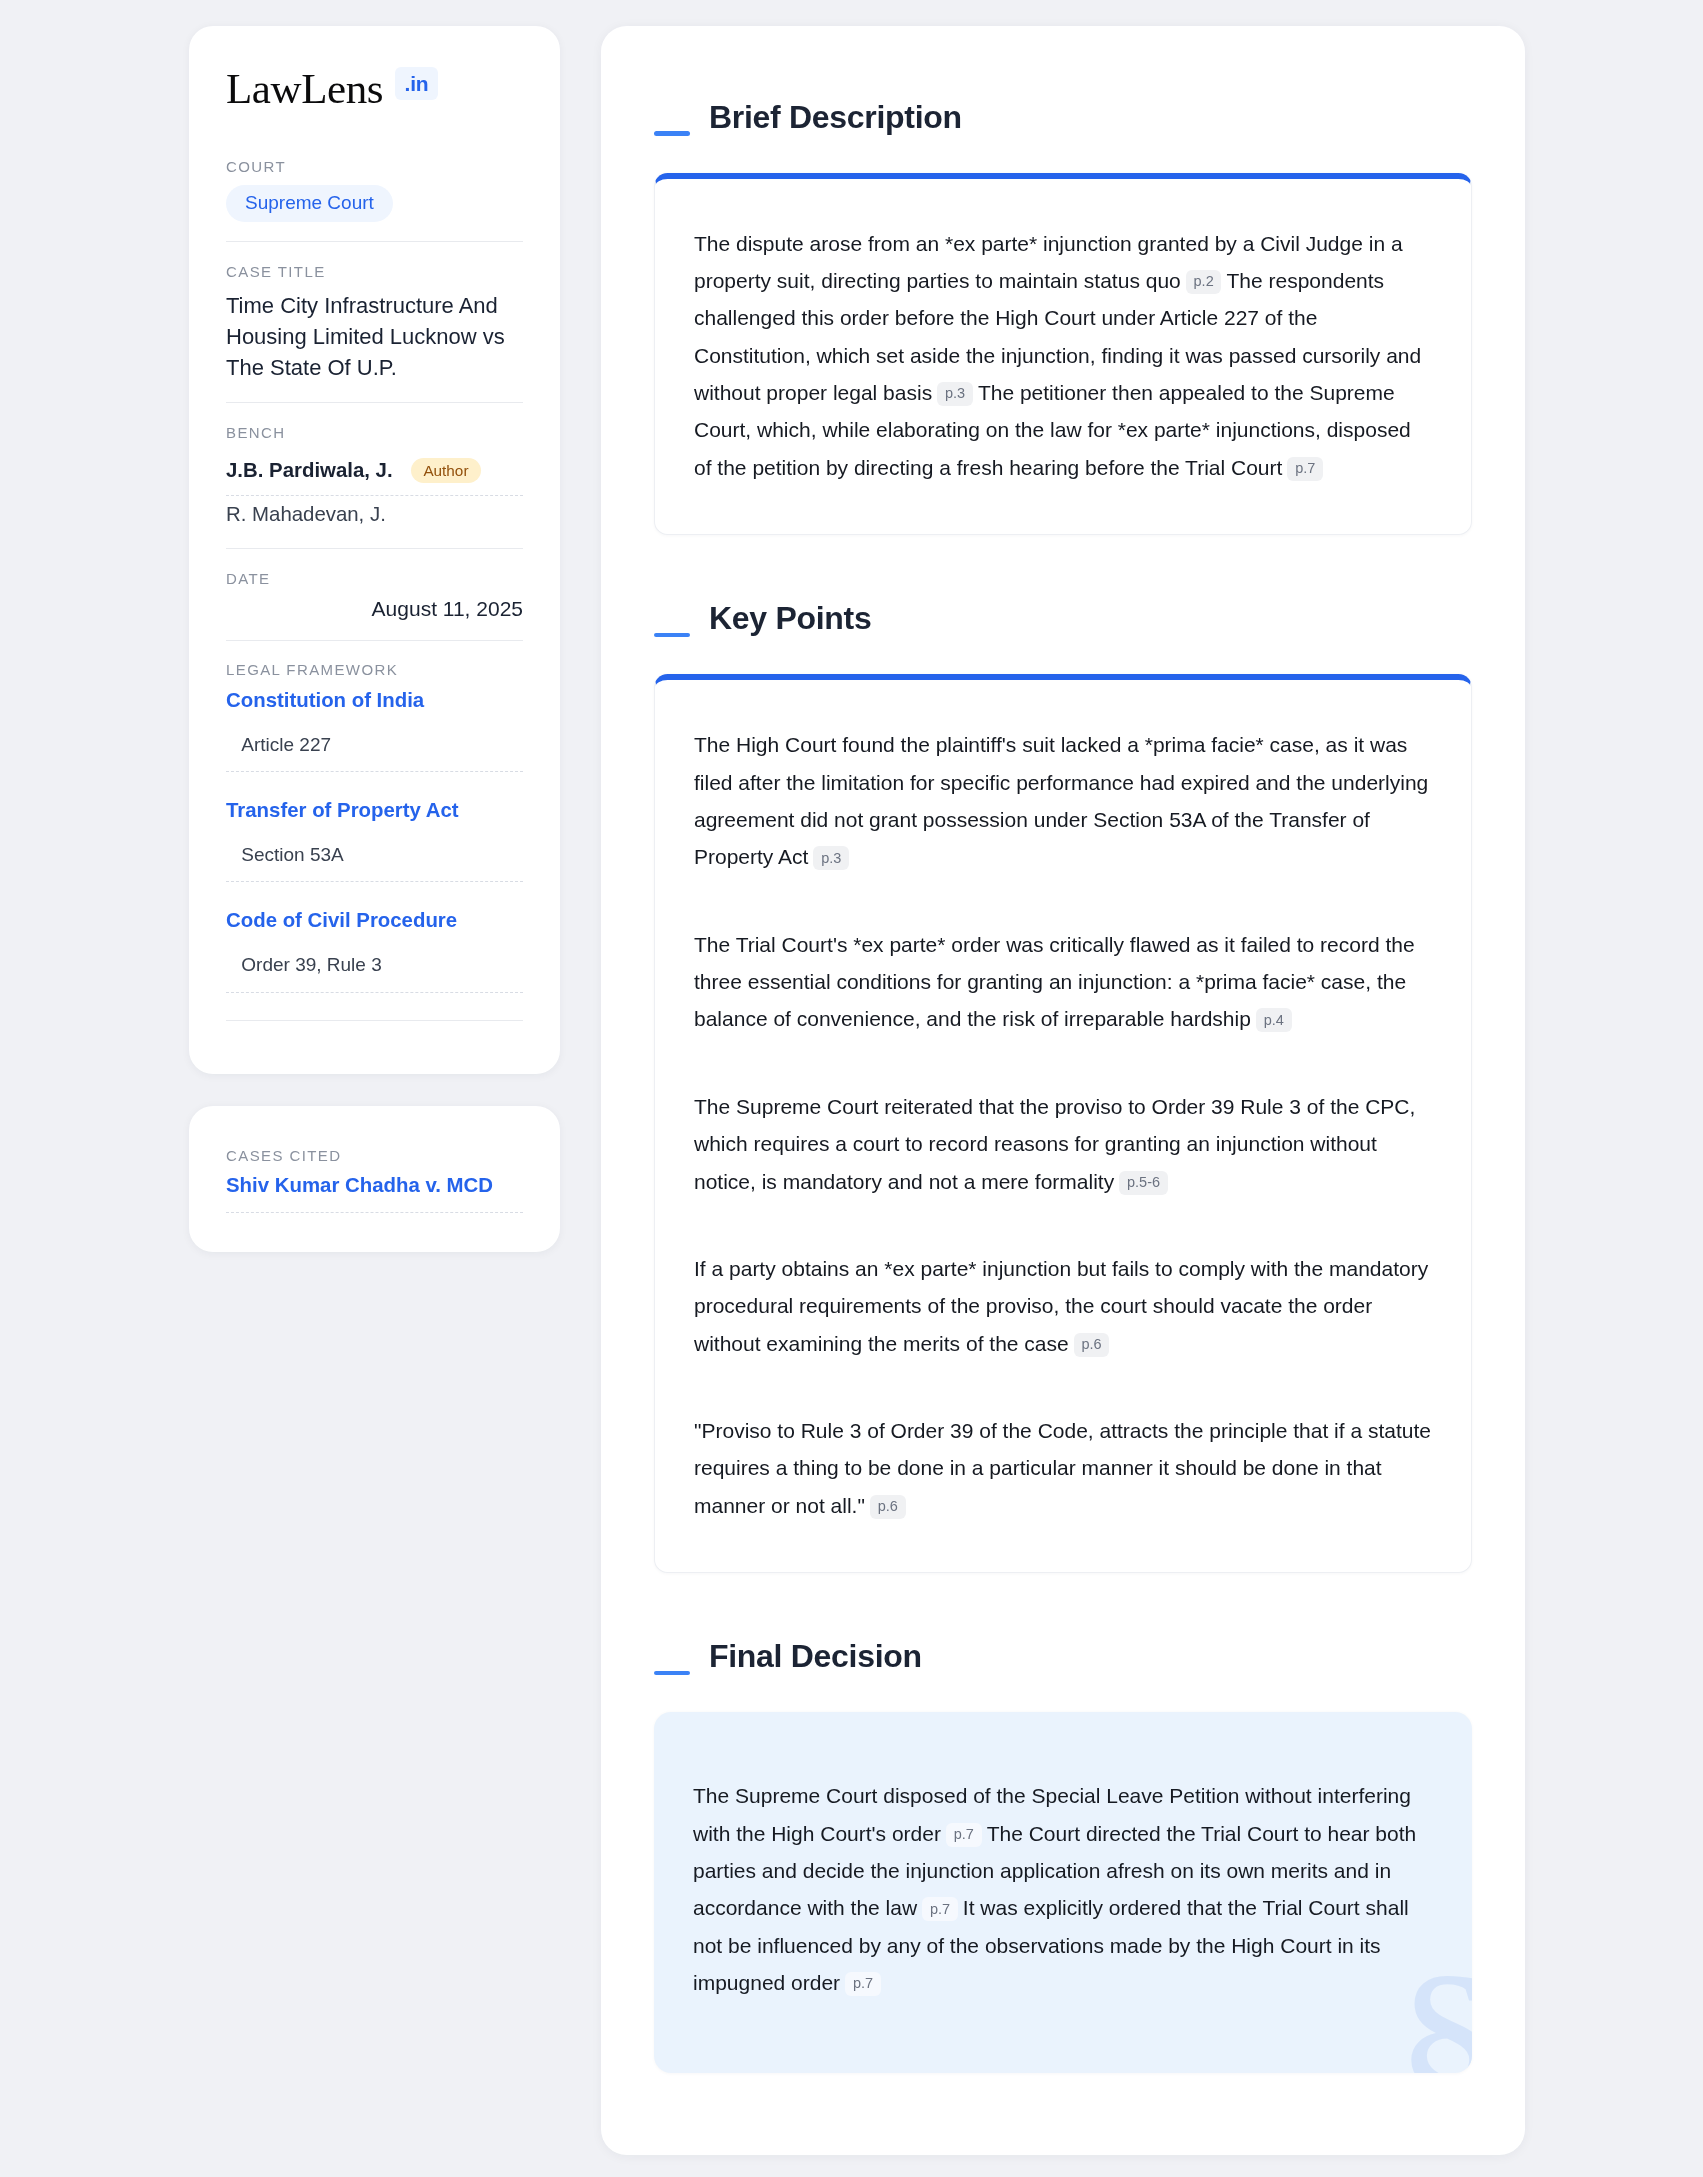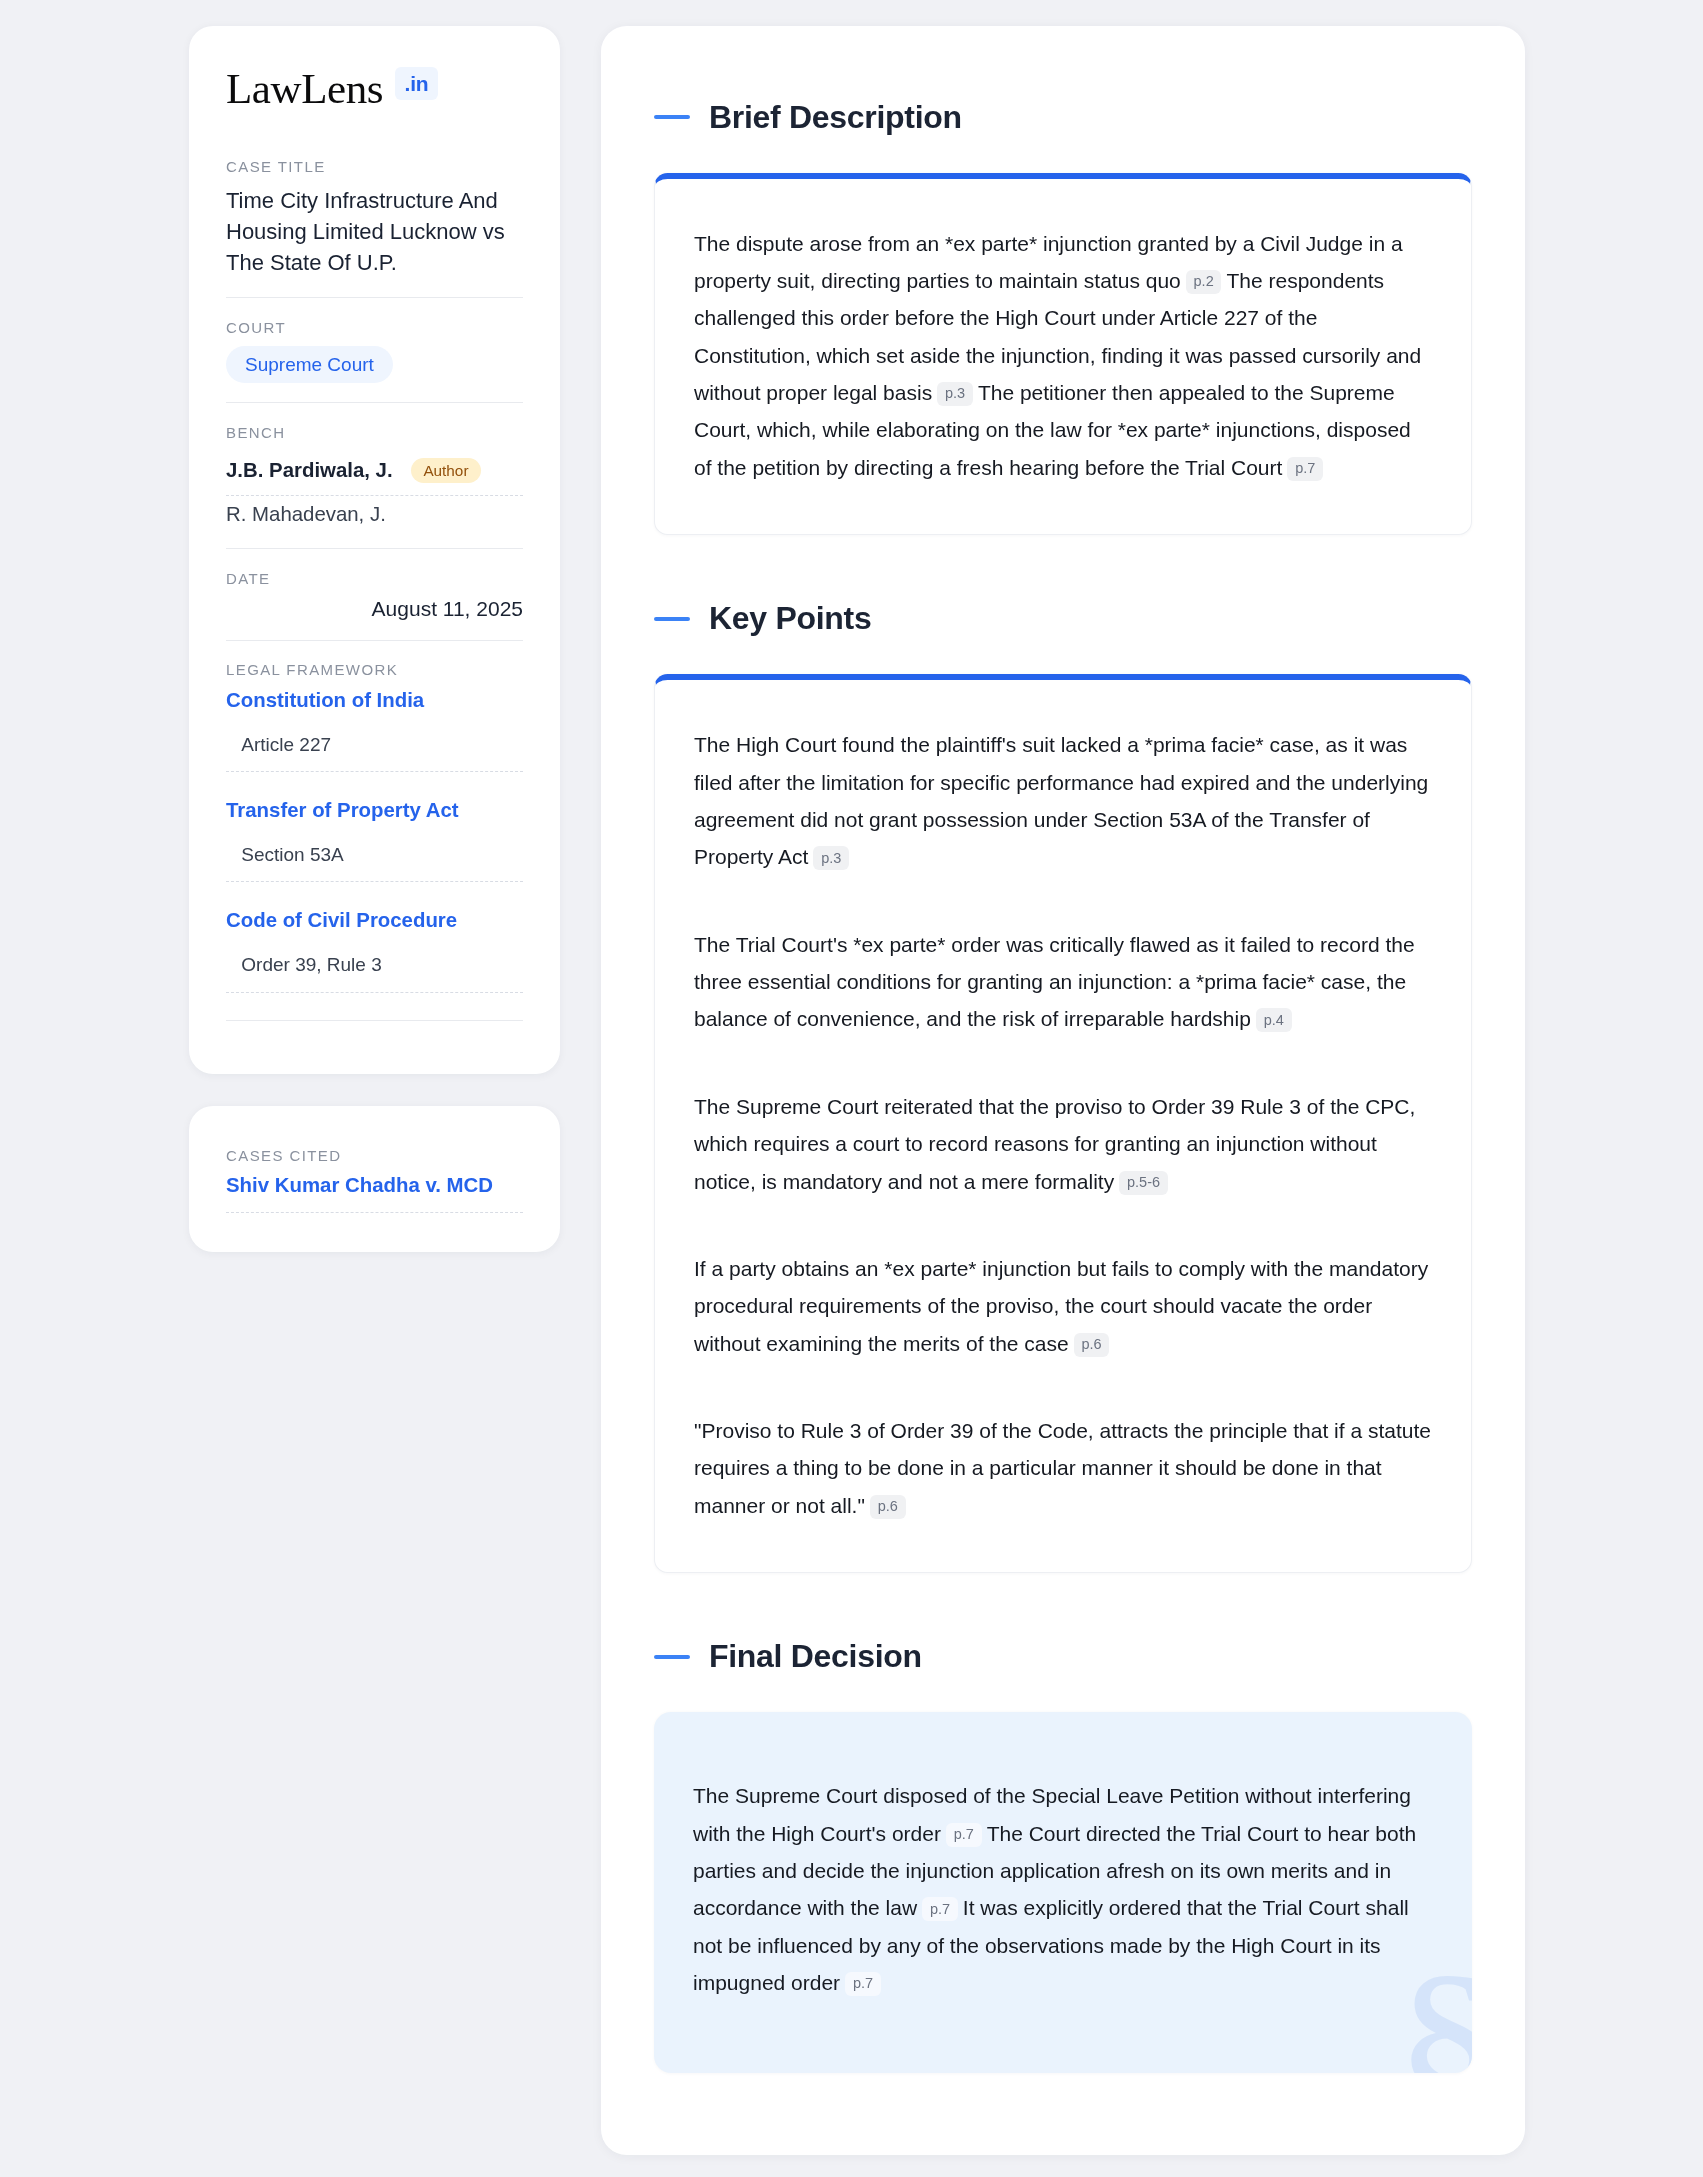--- a/index.html
+++ b/index.html
@@ -150,21 +150,21 @@
     box-shadow: 0 1.7px 10.2px rgba(20,30,60,0.05);
     padding: 73px 53px 82px 53px;
     min-height: 2104px;
   }
 
   .section { margin-bottom: 65px; }
   .section:last-child { margin-bottom: 0; }
 
   .section-head {
     display: flex;
-    align-items: center;
+    align-items: flex-end;
     gap: 19px;
     margin-bottom: 37px;
   }
   .head-dash {
     width: 36px;
     height: 4.3px;
     border-radius: 2.6px;
     background: #3B82F6;
     flex: 0 0 36px;
   }
@@ -233,27 +233,27 @@
   <aside class="sidebar">
 
     <div class="card sidebar-main">
 
       <div class="logo-row">
         <span class="logo-word">LawLens</span>
         <span class="logo-badge">.in</span>
       </div>
 
       <div class="meta-block">
+        <div class="meta-label">COURT</div>
+        <span class="court-pill">Supreme Court</span>
+      </div>
+
+      <div class="meta-block">
         <div class="meta-label">CASE TITLE</div>
         <div class="case-title">Time City Infrastructure And Housing Limited Lucknow vs The State Of U.P.</div>
-      </div>
-
-      <div class="meta-block">
-        <div class="meta-label">COURT</div>
-        <span class="court-pill">Supreme Court</span>
       </div>
 
       <div class="meta-block">
         <div class="meta-label">BENCH</div>
         <div class="bench-row">
           <span class="bench-name">J.B. Pardiwala, J.</span>
           <span class="author-badge">Author</span>
         </div>
         <div class="bench-row">
           <span class="bench-name plain">R. Mahadevan, J.</span>

